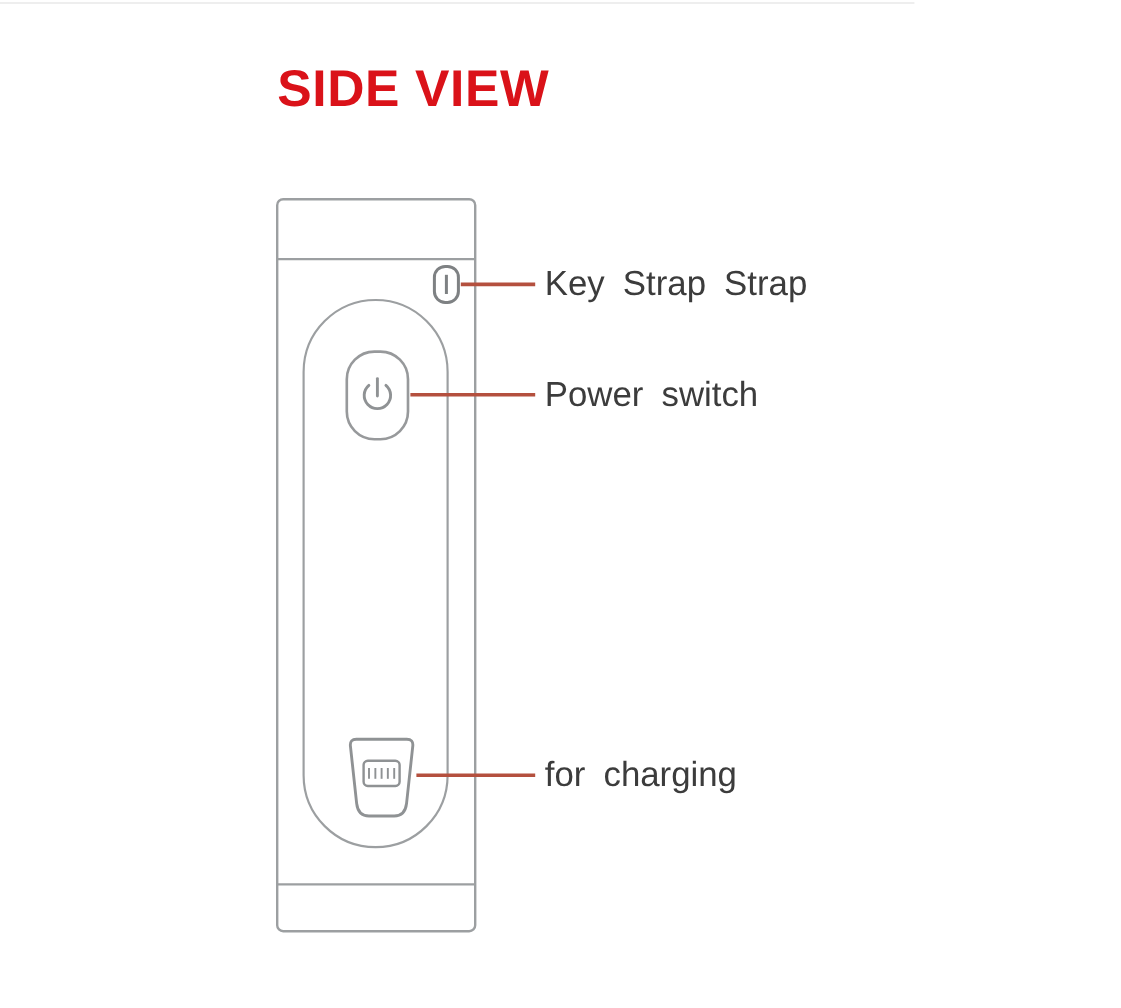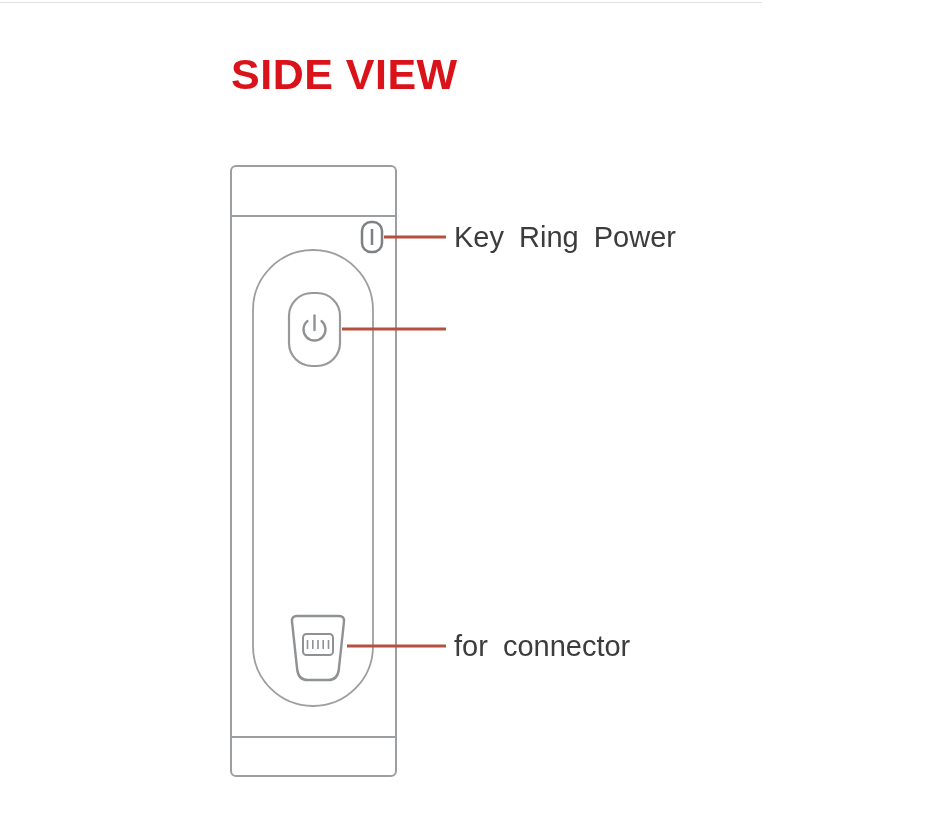--- a/index.html
+++ b/index.html
@@ -94,20 +94,21 @@
         <line x1="323.2" y1="640" x2="323.2" y2="649"></line>
         <line x1="328.5" y1="640" x2="328.5" y2="649"></line>
       </g>
     </g>
 
     <line x1="384" y1="237" x2="446" y2="237" stroke="#b4503e" stroke-width="3"></line>
     <line x1="342" y1="329" x2="446" y2="329" stroke="#b4503e" stroke-width="3"></line>
     <line x1="347" y1="646" x2="446" y2="646" stroke="#b4503e" stroke-width="3"></line>
   </svg>
 
-  <div class="label label-keyring">Key Ring Power</div>
+  <div class="label label-keyring">Key Strap Strap</div>
 
+  <div class="label label-power">Power switch</div>
 
   <div class="label label-usb">
-    <div>for connector</div>
+    <div>for charging</div>
   </div>
 
 </div>
 
 </body></html>

